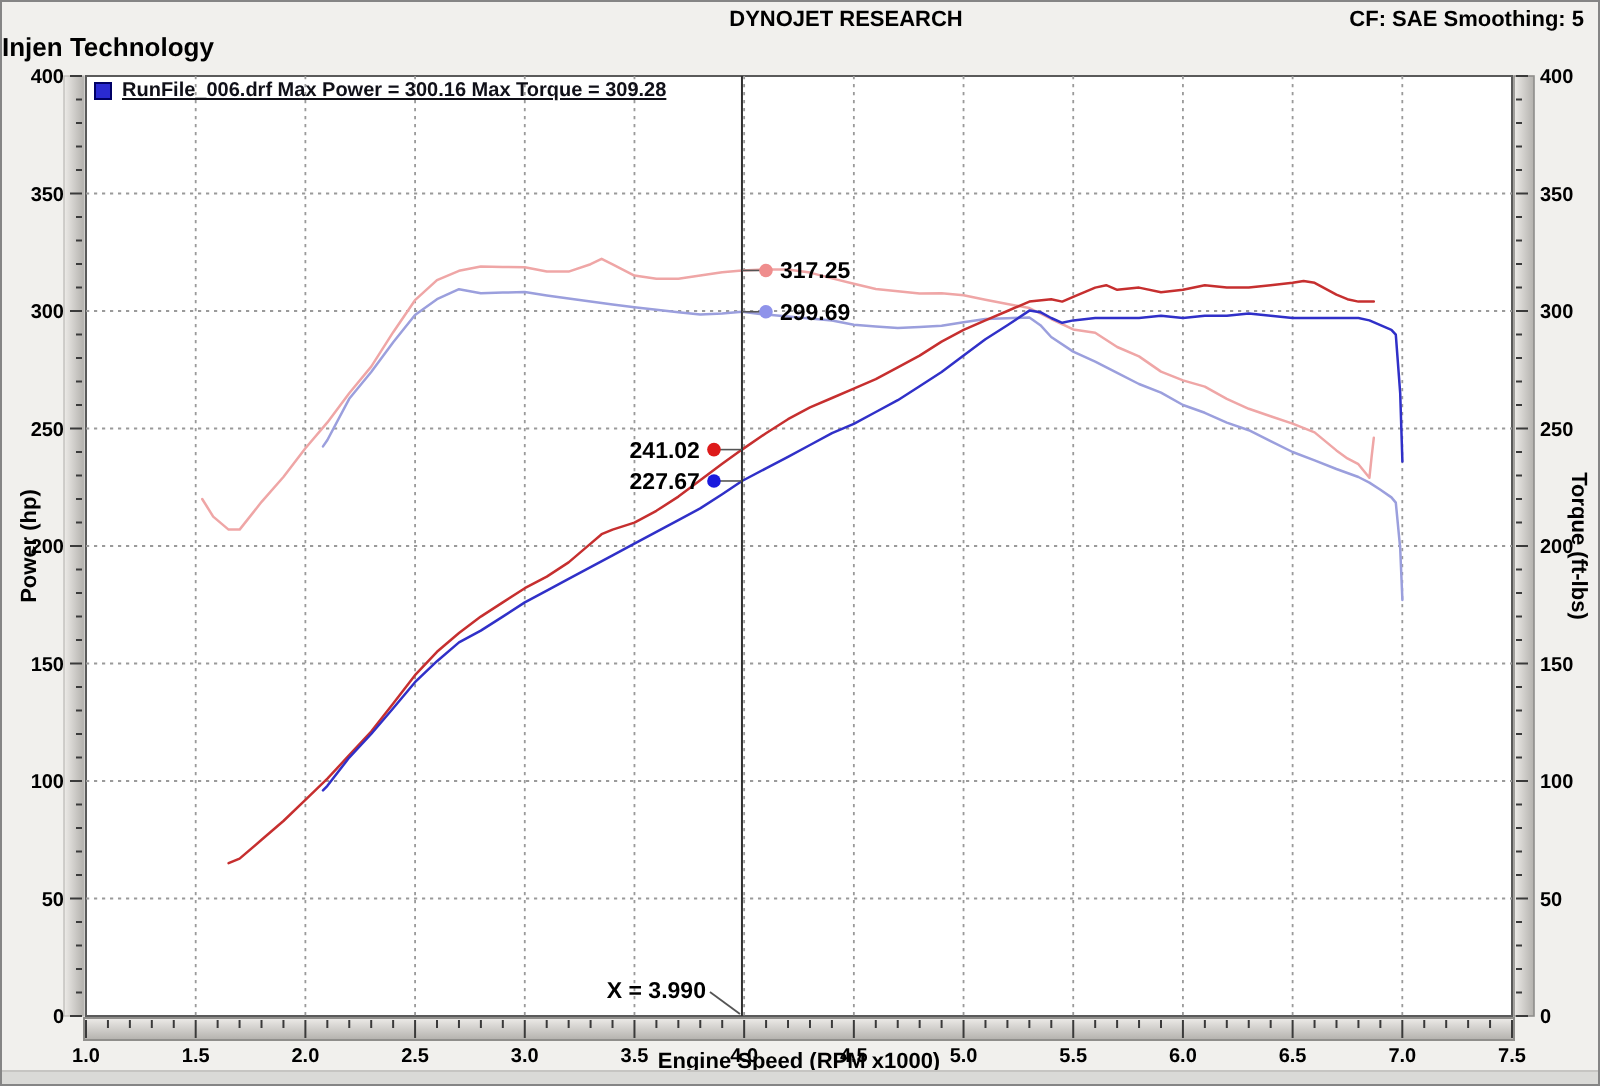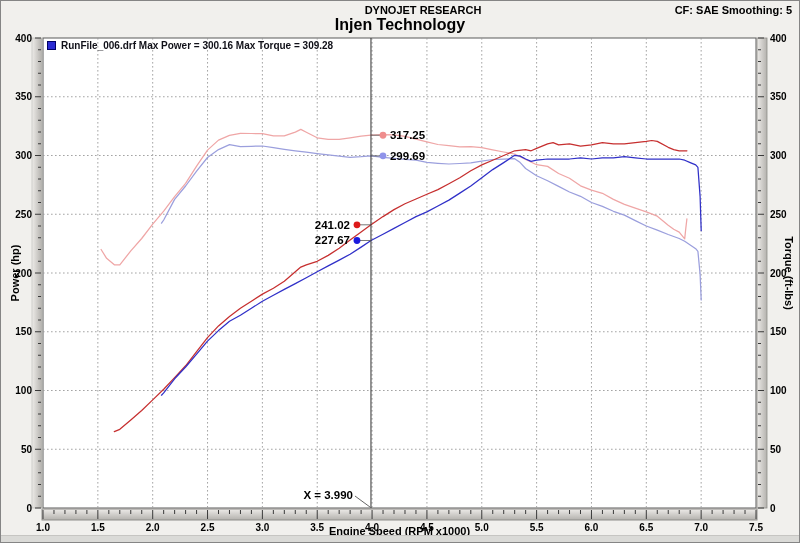--- a/index.html
+++ b/index.html
@@ -5,25 +5,25 @@
   * { box-sizing: border-box; }
   html,body { margin:0; padding:0; }
   #win {
     position:relative; width:800px; height:543px;
     background:#f1f0ed; border:1px solid #858585; overflow:hidden;
     font-family:"Liberation Sans", sans-serif;
   }
   svg { position:absolute; left:0; top:0; }
   .t { position:absolute; font-weight:bold; color:#000; white-space:nowrap; }
   #title    { top:3px;  left:0; width:100%; text-align:center; font-size:11px;padding-left:46px; }
-  #subtitle { top:15px; left:0; width:100%; text-align:center; font-size:16px; }
+  #subtitle { top:15px; left:0; width:100%; font-size:13px; }
   #corner   { top:3px;  right:7px; font-size:11px;text-align:center; }
   #legend   { position:absolute; left:46px; top:39px; }
   .legend-row { display:flex; align-items:center; height:11px; margin-bottom:1px;
-                font-size:10px; font-weight:bold; color:#101018; }
+                font-size:10px; font-weight:bold; color:#101018;text-decoration:underline; }
   .sw { width:9px; height:9px; border:1px solid #333; margin-right:5px; flex:0 0 auto; }
   #ylab-left  { left:14px;  top:272px; transform:translate(-50%,-50%) rotate(-90deg); font-size:11px; }
   #ylab-right { left:788px; top:272px; transform:translate(-50%,-50%) rotate(90deg);  font-size:11px; }
   #xlab { top:524px; left:42px; width:713px; text-align:center; font-size:11px;text-decoration:underline; }
   #bottom-band { position:absolute; left:0; bottom:0; width:100%; height:7px;
                  background:#dadad7; border-top:1px solid #c6c5c2; }
 </style>
 </head>
 <body>
 

